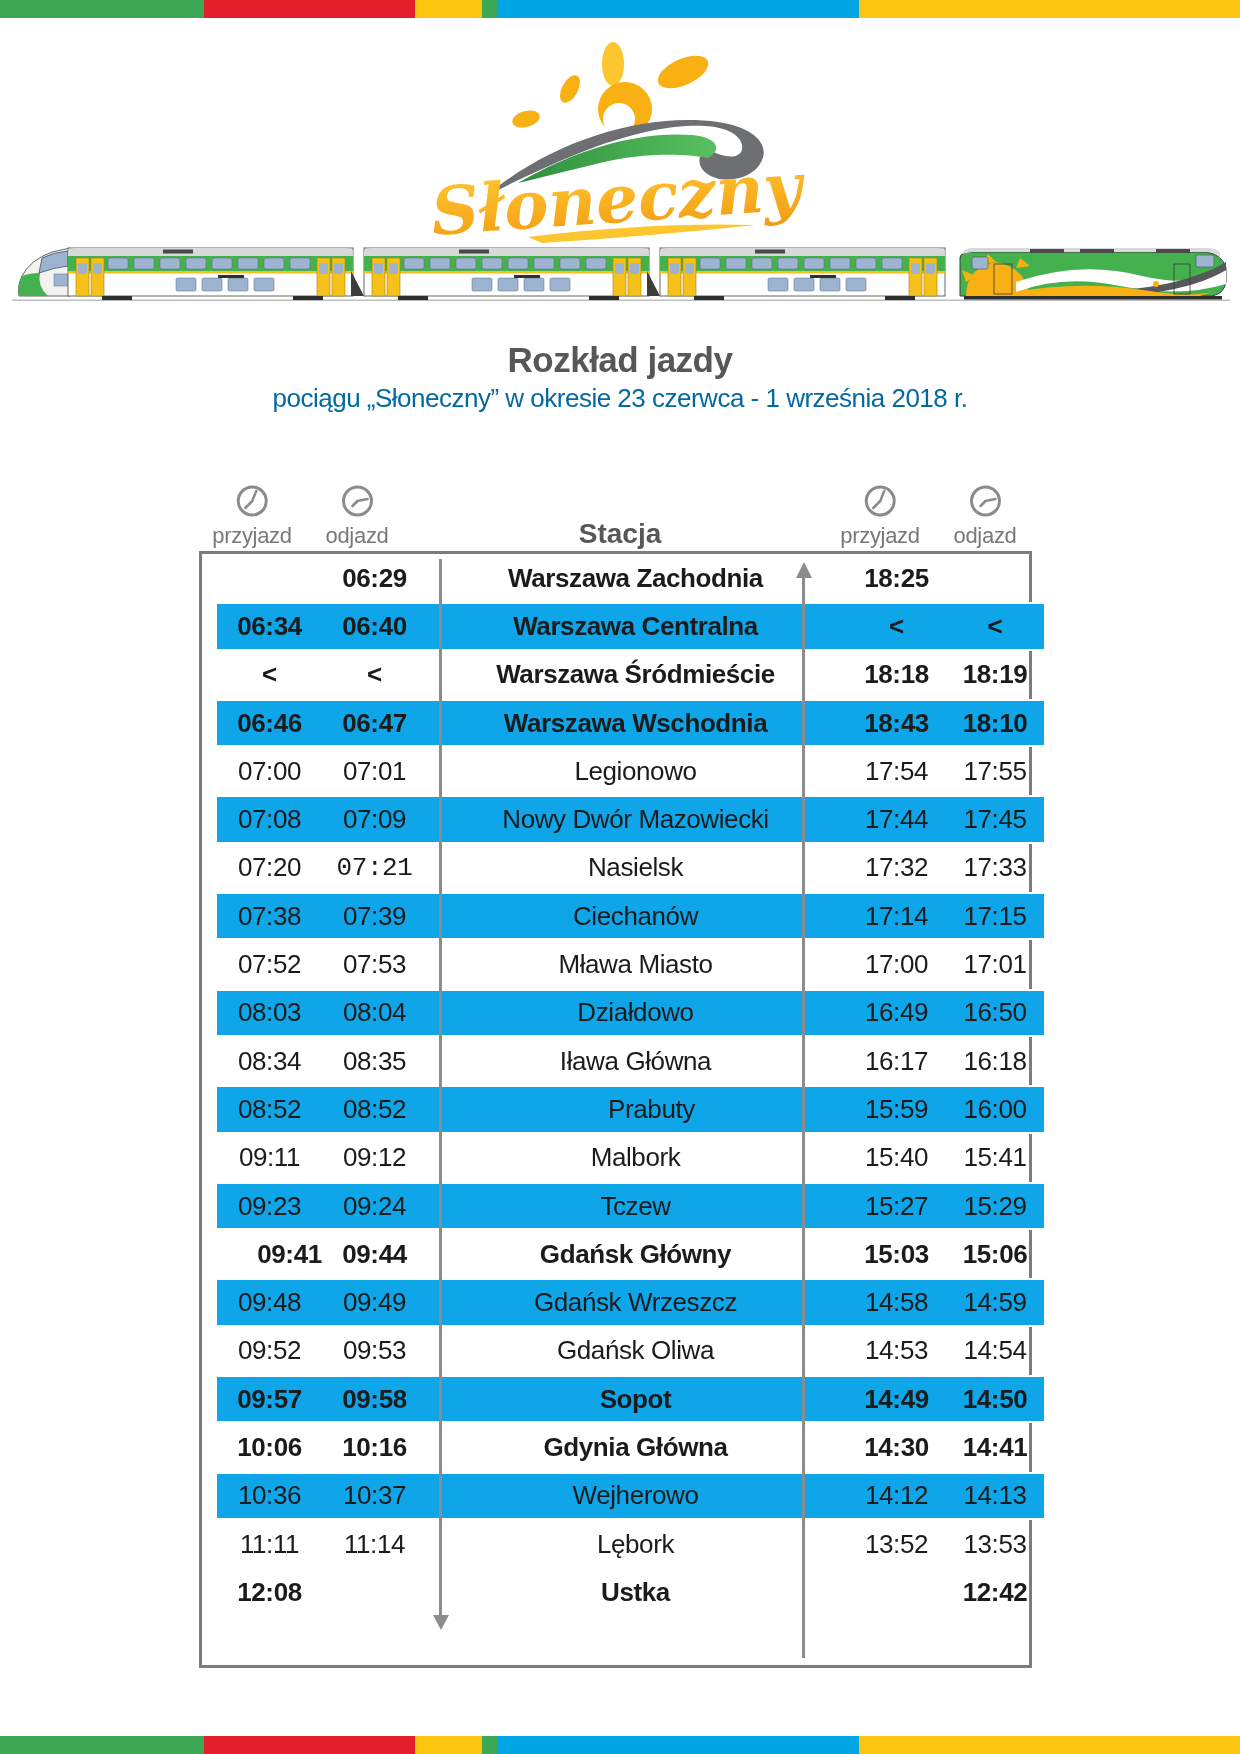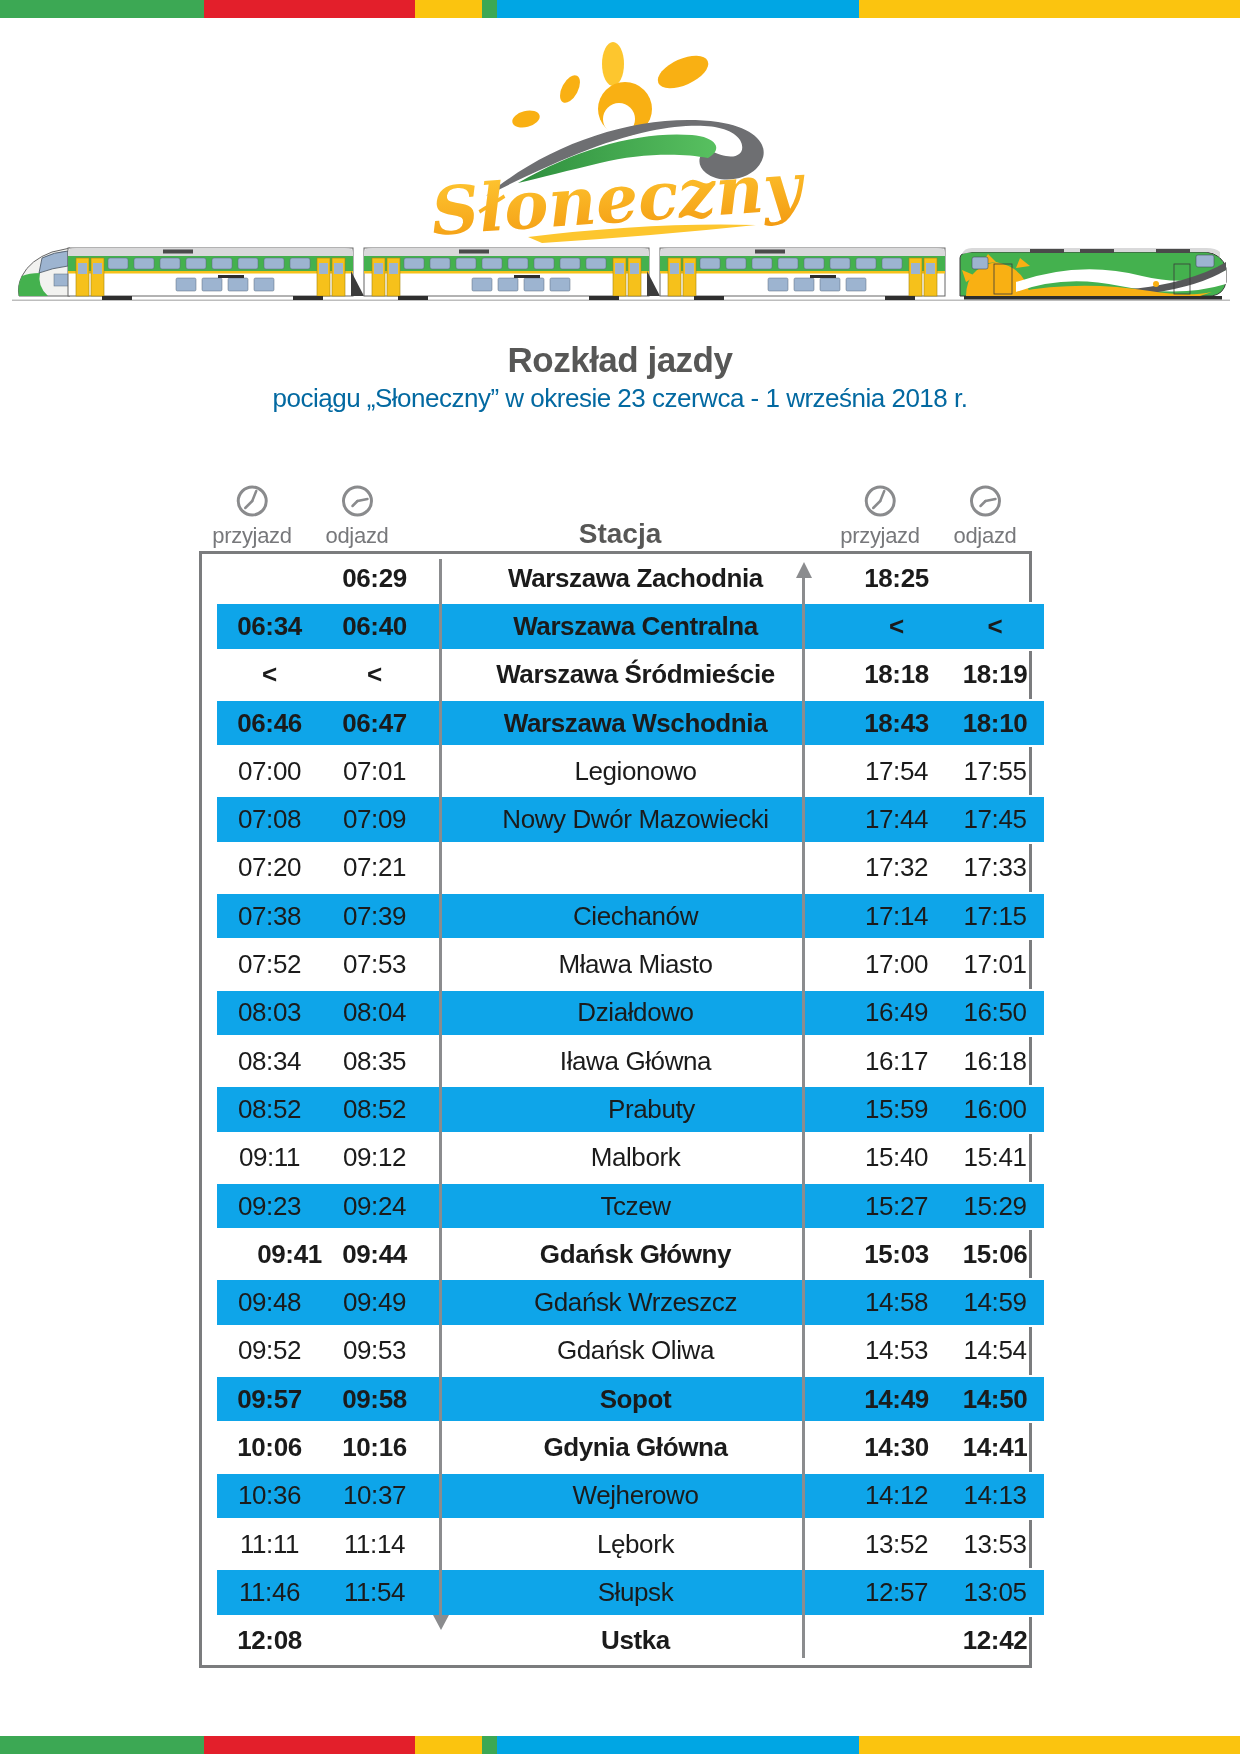--- a/index.html
+++ b/index.html
@@ -235,21 +235,22 @@
         </div>
         <div class="trow yellow">
           <div class="cell" style="grid-column: 1;">07:08</div>
           <div class="cell" style="grid-column: 2;">07:09</div>
           <div class="cell" style="grid-column: 4;">Nowy Dwór Mazowiecki</div>
           <div class="cell" style="grid-column: 6;">17:44</div>
           <div class="cell" style="grid-column: 7;">17:45</div>
         </div>
         <div class="trow">
           <div class="cell" style="grid-column: 1;">07:20</div>
-          <div class="cell" style="grid-column: 2;">07:21</div>
+          <div class="cell" style="grid-column: 2; font-family: Liberation Mono, monospace;">07:21</div>
+          <div class="cell" style="grid-column: 4;">Nasielsk</div>
           <div class="cell" style="grid-column: 6;">17:32</div>
           <div class="cell" style="grid-column: 7;">17:33</div>
         </div>
         <div class="trow yellow">
           <div class="cell" style="grid-column: 1;">07:38</div>
           <div class="cell" style="grid-column: 2;">07:39</div>
           <div class="cell" style="grid-column: 4;">Ciechanów</div>
           <div class="cell" style="grid-column: 6;">17:14</div>
           <div class="cell" style="grid-column: 7;">17:15</div>
         </div>
@@ -336,27 +337,20 @@
           <div class="cell" style="grid-column: 4;">Wejherowo</div>
           <div class="cell" style="grid-column: 6;">14:12</div>
           <div class="cell" style="grid-column: 7;">14:13</div>
         </div>
         <div class="trow">
           <div class="cell" style="grid-column: 1;">11:11</div>
           <div class="cell" style="grid-column: 2;">11:14</div>
           <div class="cell" style="grid-column: 4;">Lębork</div>
           <div class="cell" style="grid-column: 6;">13:52</div>
           <div class="cell" style="grid-column: 7;">13:53</div>
-        </div>
-        <div class="trow yellow">
-          <div class="cell" style="grid-column: 1;">11:46</div>
-          <div class="cell" style="grid-column: 2;">11:54</div>
-          <div class="cell" style="grid-column: 4;">Słupsk</div>
-          <div class="cell" style="grid-column: 6;">12:57</div>
-          <div class="cell" style="grid-column: 7;">13:05</div>
         </div>
         <div class="trow major">
           <div class="cell" style="grid-column: 1;">12:08</div>
           <div class="cell" style="grid-column: 2;"></div>
           <div class="cell" style="grid-column: 4;">Ustka</div>
           <div class="cell" style="grid-column: 6;"></div>
           <div class="cell" style="grid-column: 7;">12:42</div>
         </div>
       </div>
     <div class="vline left"></div>

